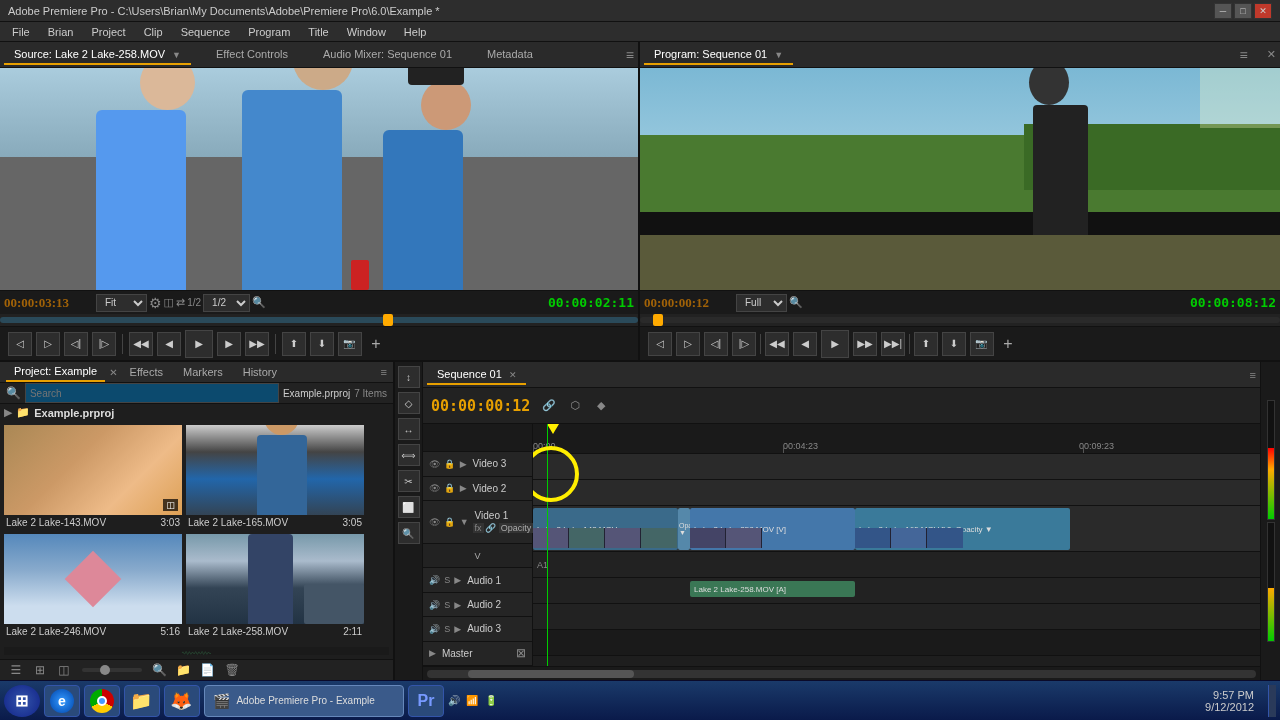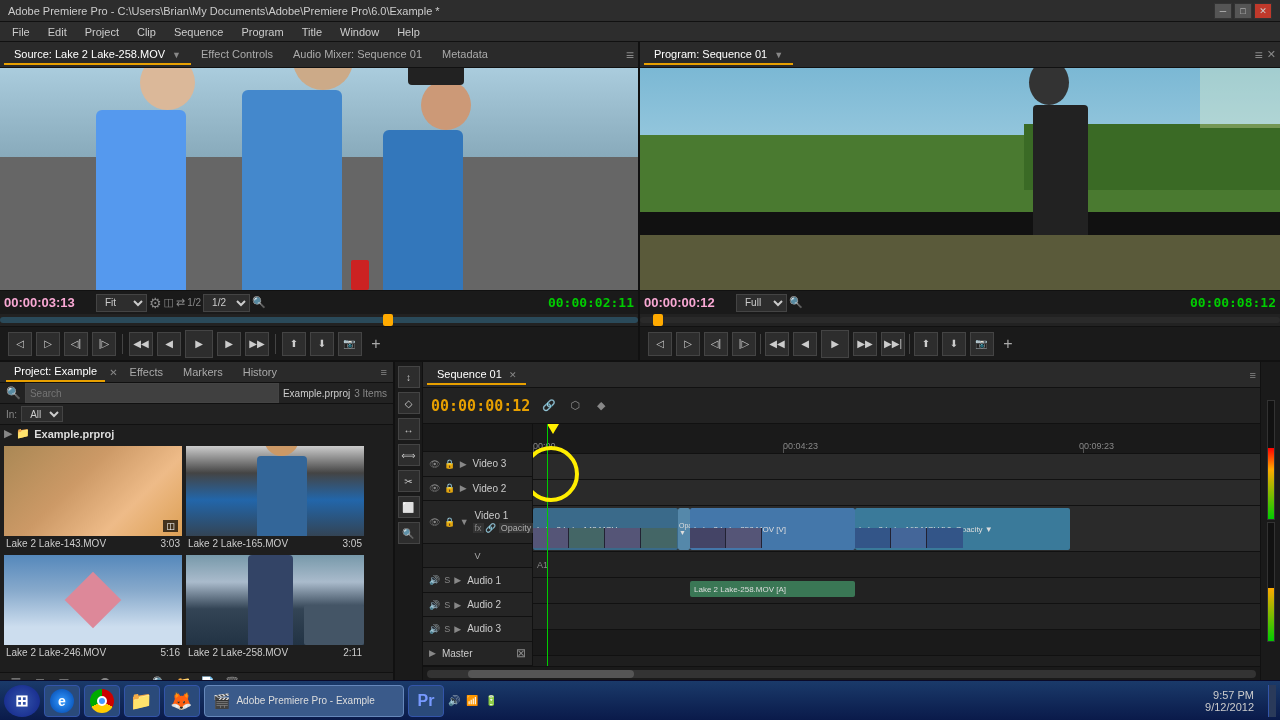--- a/index.html
+++ b/index.html
@@ -90,21 +90,21 @@
       background: #1e1e1e;
     }
 
     .panel-tab-bar {
       height: 26px;
       background: #2a2a2a;
       display: flex;
       align-items: center;
       border-bottom: 1px solid #111;
       padding: 0 4px;
-      gap: 0;
+      gap: 15px;
     }
     .panel-tab {
       padding: 3px 10px;
       font-size: 11px;
       cursor: pointer;
       color: #aaa;
       border-bottom: 2px solid transparent;
     }
     .panel-tab.active {
       color: #fff;
@@ -134,24 +134,24 @@
     .control-bar {
       height: 24px;
       background: #1a1a1a;
       display: flex;
       align-items: center;
       padding: 0 4px;
       gap: 2px;
       border-top: 1px solid #111;
     }
     .timecode {
-      color: #f9a8d4;
+      color: #a16207;
       font-size: 13px;
       font-weight: bold;
-      font-family: Liberation Sans, sans-serif;
+      font-family: Liberation Serif, serif;
       min-width: 90px;
     }
     .timecode-right {
       color: #00cc00;
       font-size: 13px;
       font-weight: bold;
       font-family: monospace;
       margin-left: auto;
       min-width: 90px;
       text-align: right;
@@ -228,21 +228,21 @@
       height: 24px;
       background: #222;
       display: flex;
       align-items: center;
       padding: 0 6px;
       border-bottom: 1px solid #111;
       gap: 4px;
     }
     .search-input {
       flex: 1;
-      background: #404040;
+      background: #0c4a6e;
       border: 1px solid #444;
       color: #ccc;
       font-size: 10px;
       padding: 2px 4px;
       height: 20px;
     }
     .project-header {
       display: flex;
       align-items: center;
       padding: 2px 4px;
@@ -578,21 +578,21 @@
   <span>Adobe Premiere Pro - C:\Users\Brian\My Documents\Adobe\Premiere Pro\6.0\Example *</span>
   <div id="title-bar-controls">
     <div class="title-btn">─</div>
     <div class="title-btn">□</div>
     <div class="title-btn close">✕</div>
   </div>
 </div>
 
 <div id="menu-bar">
   <span class="menu-item">File</span>
-  <span class="menu-item">Edit</span>
+  <span class="menu-item">Brian</span>
   <span class="menu-item">Project</span>
   <span class="menu-item">Clip</span>
   <span class="menu-item">Sequence</span>
   <span class="menu-item">Program</span>
   <span class="menu-item">Title</span>
   <span class="menu-item">Window</span>
   <span class="menu-item">Help</span>
 </div>
 
 <div id="main-layout">
@@ -745,29 +745,23 @@
         <span class="project-tab">Effects</span>
         <span class="project-tab">Markers</span>
         <span class="project-tab">History</span>
         <span style="margin-left:auto;color:#888;cursor:pointer;">≡</span>
       </div>
 
       <div class="project-search-bar">
         <span style="color:#888;font-size:12px;">🔍</span>
         <input class="search-input" type="text" placeholder="Search" style="">
         <span style="color:#ccc;font-size:10px;">Example.prproj</span>
-        <span style="margin-left:auto;color:#888;font-size:10px;">3 Items</span>
-      </div>
-
-      <div style="display:flex;align-items:center;padding:2px 6px;background:#222;border-bottom:1px solid #111;gap:4px;">
-        <span style="color:#888;font-size:10px;">In:</span>
-        <select style="background:#2d2d2d;border:1px solid #444;color:#ccc;font-size:10px;padding:1px 4px;height:16px;">
-          <option>All</option>
-        </select>
-      </div>
+        <span style="margin-left:auto;color:#888;font-size:10px;">7 Items</span>
+      </div>
+
 
       <div class="project-header">
         <span style="color:#888;cursor:pointer;">▶</span>
         <span style="color:#ffcc66;">📁</span>
         <span class="project-name">Example.prproj</span>
       </div>
 
       <div class="clip-grid">
 
         <div class="clip-item">

